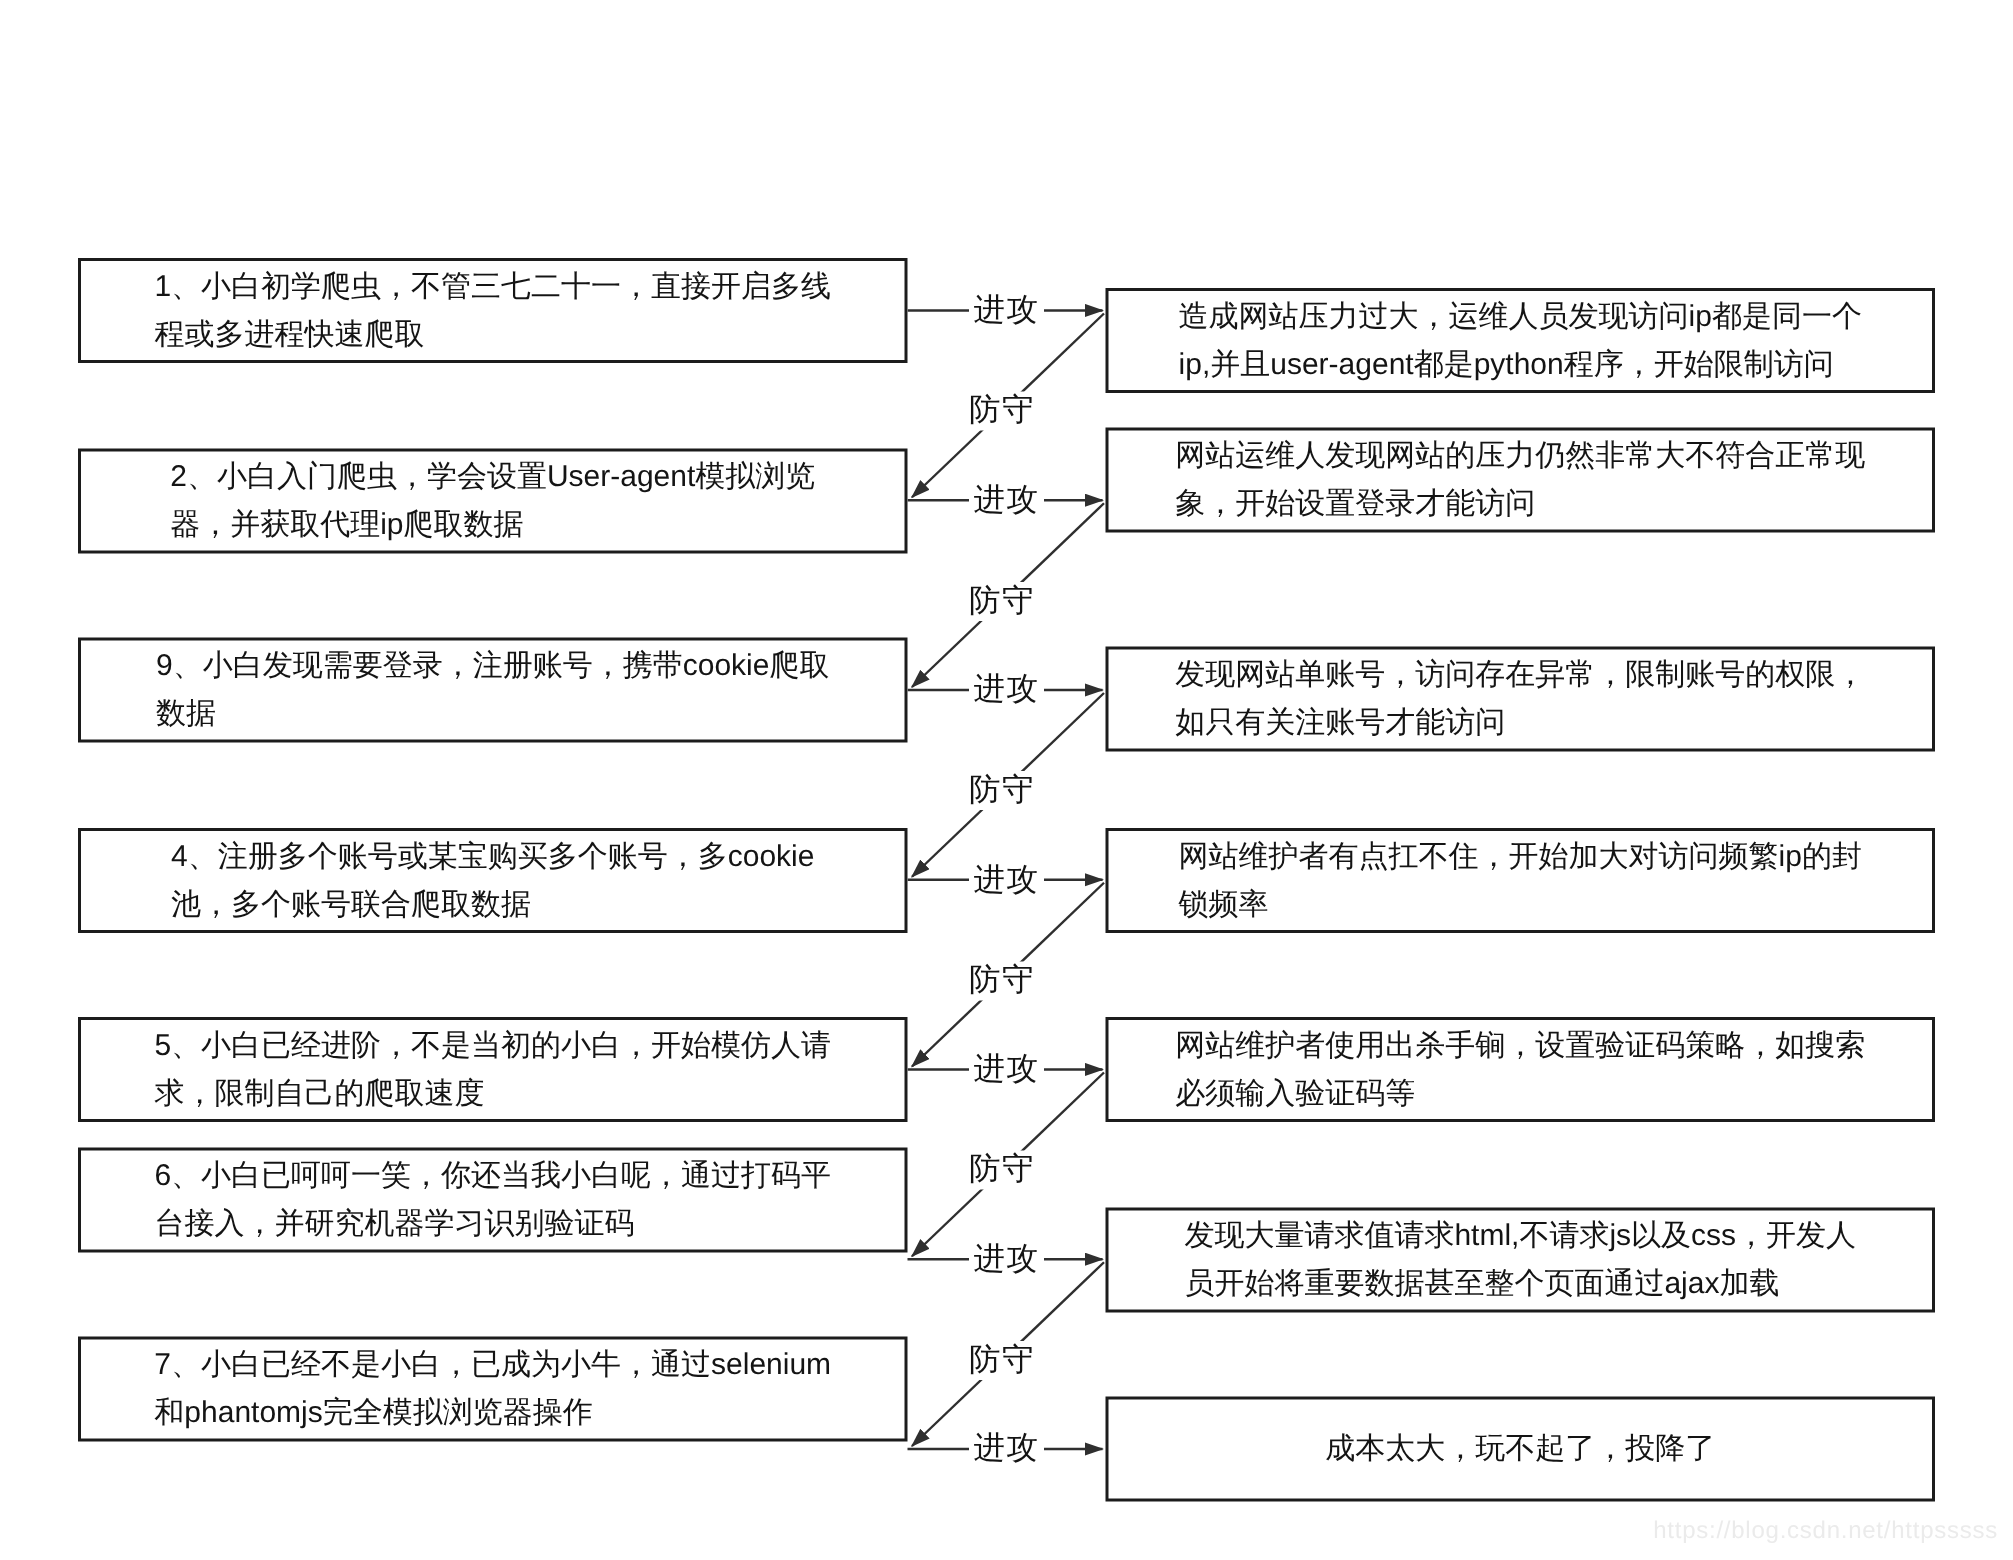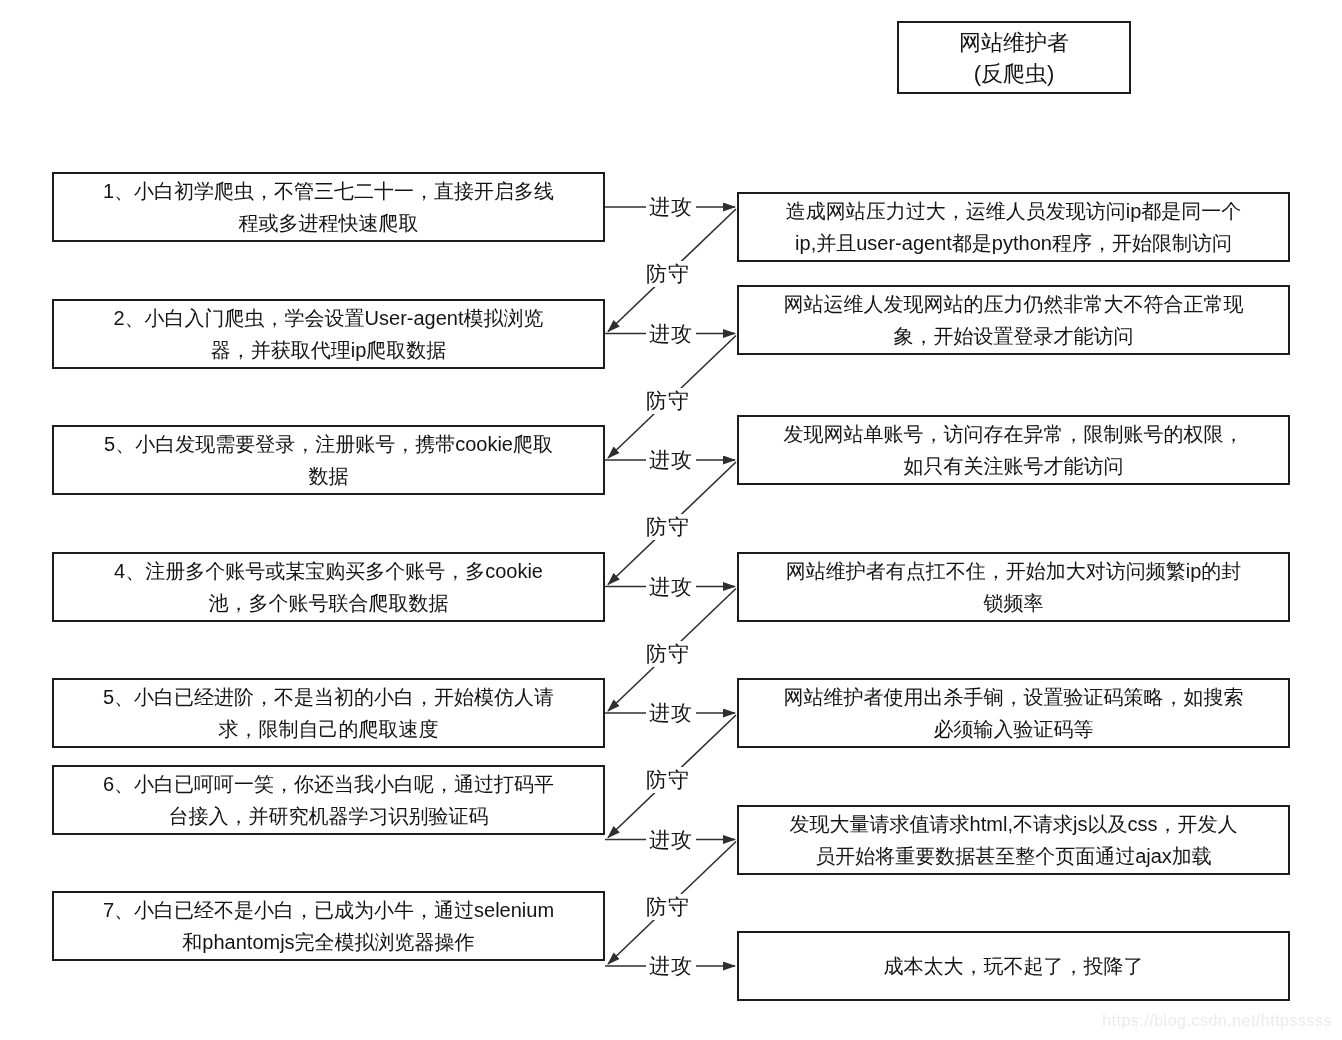--- a/index.html
+++ b/index.html
@@ -49,21 +49,20 @@
   .row-box {
     position: absolute;
     box-sizing: border-box;
     width: 553px;
     height: 70px;
     border: 2px solid #1c1c1c;
     background: #ffffff;
     display: flex;
     align-items: center;
     justify-content: center;
-    text-align: center;
     font-size: 20px;
     line-height: 32px;
     white-space: pre-line;
     padding: 0 4px;
   }
   .edge-label {
     position: absolute;
     transform: translate(-50%, -50%);
     background: #ffffff;
     font-size: 21px;
@@ -103,39 +102,37 @@
         <line x1="736" y1="588.5" x2="608" y2="711" stroke="#2f2f2f" stroke-width="1.6" marker-end="url(#ah)"></line>
         <line x1="605" y1="713" x2="735" y2="713" stroke="#2f2f2f" stroke-width="1.6" marker-end="url(#ah)"></line>
         <line x1="736" y1="715" x2="608" y2="837.5" stroke="#2f2f2f" stroke-width="1.6" marker-end="url(#ah)"></line>
         <line x1="605" y1="839.5" x2="735" y2="839.5" stroke="#2f2f2f" stroke-width="1.6" marker-end="url(#ah)"></line>
         <line x1="736" y1="841.5" x2="608" y2="964" stroke="#2f2f2f" stroke-width="1.6" marker-end="url(#ah)"></line>
         <line x1="605" y1="966" x2="735" y2="966" stroke="#2f2f2f" stroke-width="1.6" marker-end="url(#ah)"></line>
       </g>
   </svg>
 
 
-  <div class="title-box" id="title-right">网站维护者
-(反爬虫)</div>
 
   <div id="rows">
       <div class="row-box" style="left: 52px; top: 172px;">1、小白初学爬虫，不管三七二十一，直接开启多线
 程或多进程快速爬取</div>
       <div class="row-box" style="left: 737px; top: 172px; margin-top: 20px;">造成网站压力过大，运维人员发现访问ip都是同一个
 ip,并且user-agent都是python程序，开始限制访问</div>
       <div class="edge-label" style="left: 671px; top: 207px;">进攻</div>
       <div class="edge-label" style="left: 668px; top: 274px;">防守</div>
       <div class="row-box" style="left: 52px; top: 298.5px;">2、小白入门爬虫，学会设置User-agent模拟浏览
 器，并获取代理ip爬取数据</div>
       <div class="row-box" style="left: 737px; top: 285px;">网站运维人发现网站的压力仍然非常大不符合正常现
 象，开始设置登录才能访问</div>
       <div class="edge-label" style="left: 671px; top: 333.5px;">进攻</div>
       <div class="edge-label" style="left: 668px; top: 400.5px;">防守</div>
-      <div class="row-box" style="left: 52px; top: 425px;">5、小白发现需要登录，注册账号，携带cookie爬取
+      <div class="row-box" style="left: 52px; top: 425px;">9、小白发现需要登录，注册账号，携带cookie爬取
 数据</div>
-      <div class="row-box" style="left: 737px; top: 415px;">发现网站单账号，访问存在异常，限制账号的权限，
+      <div class="row-box" style="left: 737px; top: 431px;">发现网站单账号，访问存在异常，限制账号的权限，
 如只有关注账号才能访问</div>
       <div class="edge-label" style="left: 671px; top: 460px;">进攻</div>
       <div class="edge-label" style="left: 668px; top: 527px;">防守</div>
       <div class="row-box" style="left: 52px; top: 551.5px;">4、注册多个账号或某宝购买多个账号，多cookie
 池，多个账号联合爬取数据</div>
       <div class="row-box" style="left: 737px; top: 551.5px;">网站维护者有点扛不住，开始加大对访问频繁ip的封
 锁频率</div>
       <div class="edge-label" style="left: 671px; top: 586.5px;">进攻</div>
       <div class="edge-label" style="left: 668px; top: 653.5px;">防守</div>
       <div class="row-box" style="left: 52px; top: 678px;">5、小白已经进阶，不是当初的小白，开始模仿人请

